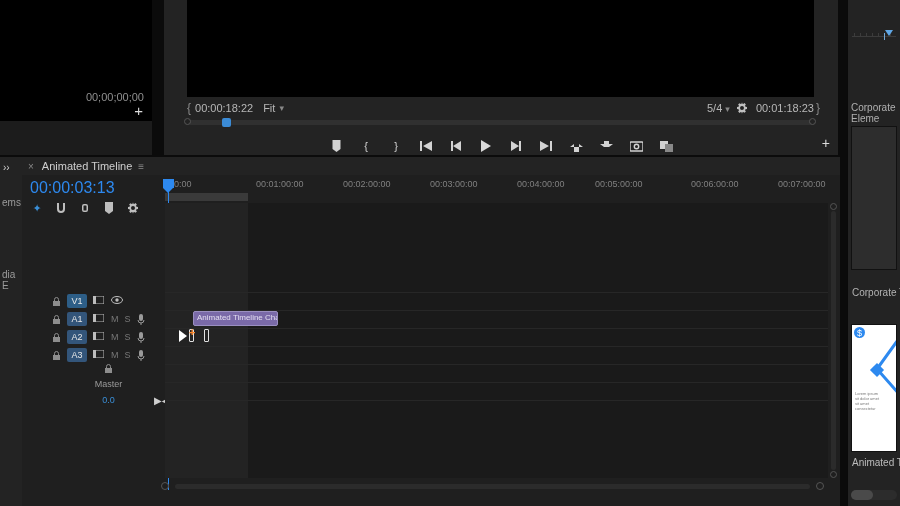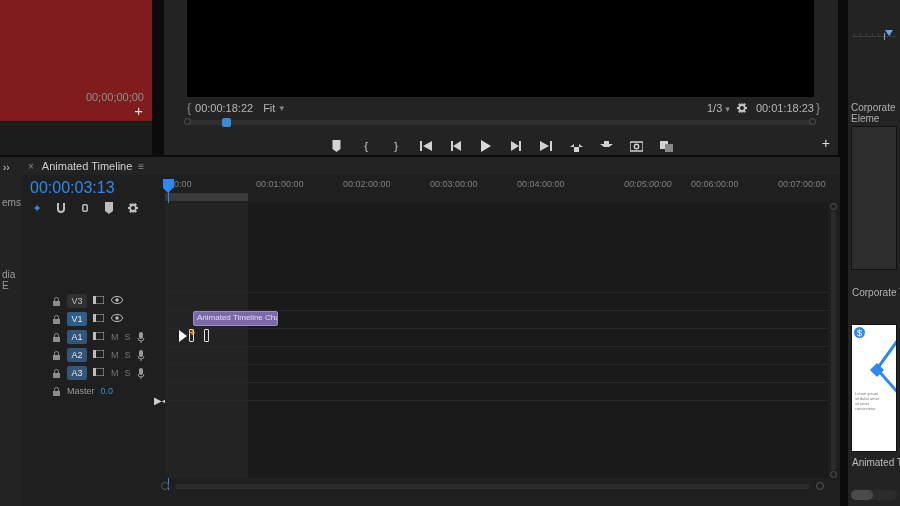--- a/index.html
+++ b/index.html
@@ -1,20 +1,20 @@
 <!DOCTYPE html>
 <html><head>
 <meta charset="utf-8">
 <style>
   * { box-sizing: border-box; margin: 0; padding: 0; font-family: "Segoe UI", Arial, sans-serif; }
   body { background: #1c1c1c; color: #a9a9a9; width: 900px; height: 506px; overflow: hidden; position: relative; font-size: 11px; }
   .divider { background:#0b0b0b; position:absolute; }
 
   
-  #top-left { position:absolute; left:0; top:0; width:152px; height:121px; background:#7f1d1d; }
+  #top-left { position:absolute; left:0; top:0; width:152px; height:121px; background:#000000; }
   #top-left .tc { position:absolute; right:8px; bottom:18px; color:#8f8f8f; font-size:11px; }
   #top-left .add { position:absolute; right:9px; bottom:2px; color:#dcdcdc; font-size:15px; cursor:pointer; }
 
   
   #program { position:absolute; left:164px; top:0; width:674px; height:155px; background:#232323; }
   #program .canvas { position:absolute; left:23px; top:0; width:627px; height:97px; background:#000; }
   #program .infobar { position:absolute; left:0; top:100px; right:0; height:16px; display:flex; align-items:center; color:#b7b7b7; font-size:11px; }
   #program .infobar .tc-left { margin-left:28px; }
   #program .infobar .fitwrap { margin-left:10px; display:flex; align-items:center; gap:4px; cursor:pointer;}
   #program .infobar .chev { font-size:9px; color:#888;}
@@ -68,21 +68,21 @@
 
   #trackhdr { position:absolute; left:0; top:115px; width:143px; }
   .trk { height:18px; display:flex; align-items:center; gap:6px; padding-left:30px; color:#9a9a9a; font-size:9px;}
   .trk .lock{ width:9px; height:9px; display:inline-block;}
   .trk .lab{ width:20px; height:14px; display:flex; align-items:center; justify-content:center; border-radius:2px;}
   .trk.v .lab{ background:#303030; color:#bdbdbd;}
   .trk.v.on .lab{ background:#2d5e87; color:#e8e8e8;}
   .trk.a .lab{ background:#33557a; color:#e8e8e8;}
   .trk .tog{ width:12px; height:10px; color:#bdbdbd;}
   .trk .dim{ color:#777;}
-  .trk.master{ padding-left:30px;}
+  .trk.master{ padding-left:30px;flex-direction:column;}
   .trk.master .val{ color:#3a8ed6; }
   #exp-icon{ position:absolute; left:132px; top:238px; color:#cfcfcf; font-size:10px;}
 
   #ruler { position:absolute; left:143px; top:22px; right:12px; height:24px; }
   #ruler .seg{ position:absolute; top:0; font-size:9px; color:#808080;}
   #ruler .in-out{ position:absolute; left:0; top:14px; height:8px; width:83px; background:#3a3a3a;}
   #playhead { position:absolute; top:22px; bottom:16px; left:146px; width:1px; background:#2d89ef;}
   #playhead .cap{ position:absolute; left:-5px; top:0; width:11px; height:9px; background:#2d89ef;}
   #playhead .cap:after{content:"";position:absolute;left:0;top:9px;width:0;height:0;border-left:5.5px solid transparent;border-right:5.5px solid transparent;border-top:5px solid #2d89ef;}
 
@@ -121,21 +121,21 @@
   <div class="canvas"></div>
   <div class="infobar">
     <span style="margin-left:23px;color:#888;font-size:12px;">{</span>
     <span class="tc-left" style="margin-left:4px">00:00:18:22</span>
     <span class="fitwrap">
       <span>Fit</span>
       <span class="chev">▾</span>
     </span>
     <span class="spacer"></span>
     <span class="ratio">
-      <span>1/3</span>
+      <span>5/4</span>
       <span class="chev">▾</span>
     </span>
     <span class="wrench">
       <svg width="12" height="12" viewBox="0 0 24 24">
           <path fill="#bfbfbf" d="M22 14v-4l-3-.5-1-2 1.7-2.5-2.8-2.8L14.5 4l-2-1L12 0h-0L12 0 12 0 12 0 12 0 11.5 3l-2 1L7 2.3 4.2 5 6 7.5l-1 2L2 10v4l3 .5 1 2L4.3 19l2.8 2.8L9.5 20l2 1 .5 3h0l.5-3 2-1 2.5 1.7 2.8-2.8L18 16.5l1-2zM12 16a4 4 0 110-8 4 4 0 010 8z"></path>
         </svg>
     </span>
     <span class="tc-right">00:01:18:23</span>
     <span style="position:absolute;right:18px;color:#888;font-size:12px;">}</span>
   </div>
@@ -269,41 +269,20 @@
       </span>
     <span class="t">
         <svg width="12" height="12" viewBox="0 0 24 24">
           <path fill="#bdbdbd" d="M22 14v-4l-3-.5-1-2 1.7-2.5-2.8-2.8L14.5 4l-2-1L12 0 11.5 3l-2 1L7 2.3 4.2 5 6 7.5l-1 2L2 10v4l3 .5 1 2L4.3 19l2.8 2.8L9.5 20l2 1 .5 3 .5-3 2-1 2.5 1.7 2.8-2.8L18 16.5l1-2zM12 16a4 4 0 110-8 4 4 0 010 8z"></path>
         </svg>
       </span>
   </div>
 
   <div id="trackhdr">
     <div style="height:20px"></div>
-    <div class="trk v">
-      <span class="lock">
-          <svg width="9" height="10">
-            <rect x="1" y="4" width="7" height="5" fill="#8d8d8d"></rect>
-            <path d="M2.5 4V2.5a2 2 0 014 0V4" fill="none" stroke="#8d8d8d"></path>
-          </svg>
-        </span>
-      <span class="lab">V3</span>
-      <span class="tog">
-          <svg width="11" height="8">
-            <rect width="11" height="8" rx="1" fill="none" stroke="#bdbdbd"></rect>
-            <rect x="0" width="3" height="8" fill="#bdbdbd"></rect>
-          </svg>
-        </span>
-      <span class="tog">
-          <svg width="12" height="8">
-            <ellipse cx="6" cy="4" rx="5.5" ry="3.5" fill="none" stroke="#bdbdbd"></ellipse>
-            <circle cx="6" cy="4" r="1.7" fill="#bdbdbd"></circle>
-          </svg>
-        </span>
-    </div>
     <div class="trk v on">
       <span class="lock">
           <svg width="9" height="10">
             <rect x="1" y="4" width="7" height="5" fill="#8d8d8d"></rect>
             <path d="M2.5 4V2.5a2 2 0 014 0V4" fill="none" stroke="#8d8d8d"></path>
           </svg>
         </span>
       <span class="lab">V1</span>
       <span class="tog">
           <svg width="11" height="8">
@@ -400,21 +379,21 @@
   </div>
   <span id="exp-icon">▶◀</span>
 
   <div id="ruler">
     <div class="in-out"></div>
   <span class="seg" style="left: 4px;">00:00</span>
       <span class="seg" style="left: 91px;">00:01:00:00</span>
       <span class="seg" style="left: 178px;">00:02:00:00</span>
       <span class="seg" style="left: 265px;">00:03:00:00</span>
       <span class="seg" style="left: 352px;">00:04:00:00</span>
-      <span class="seg" style="left: 459px; font-style: italic;">00:05:00:00</span>
+      <span class="seg" style="left: 430px;">00:05:00:00</span>
       <span class="seg" style="left: 526px;">00:06:00:00</span>
       <span class="seg" style="left: 613px;">00:07:00:00</span>
     </div>
 
   <div id="playhead">
       <div class="cap"></div>
     </div>
 
   <div id="tracks">
     <div class="lightzone"></div>

